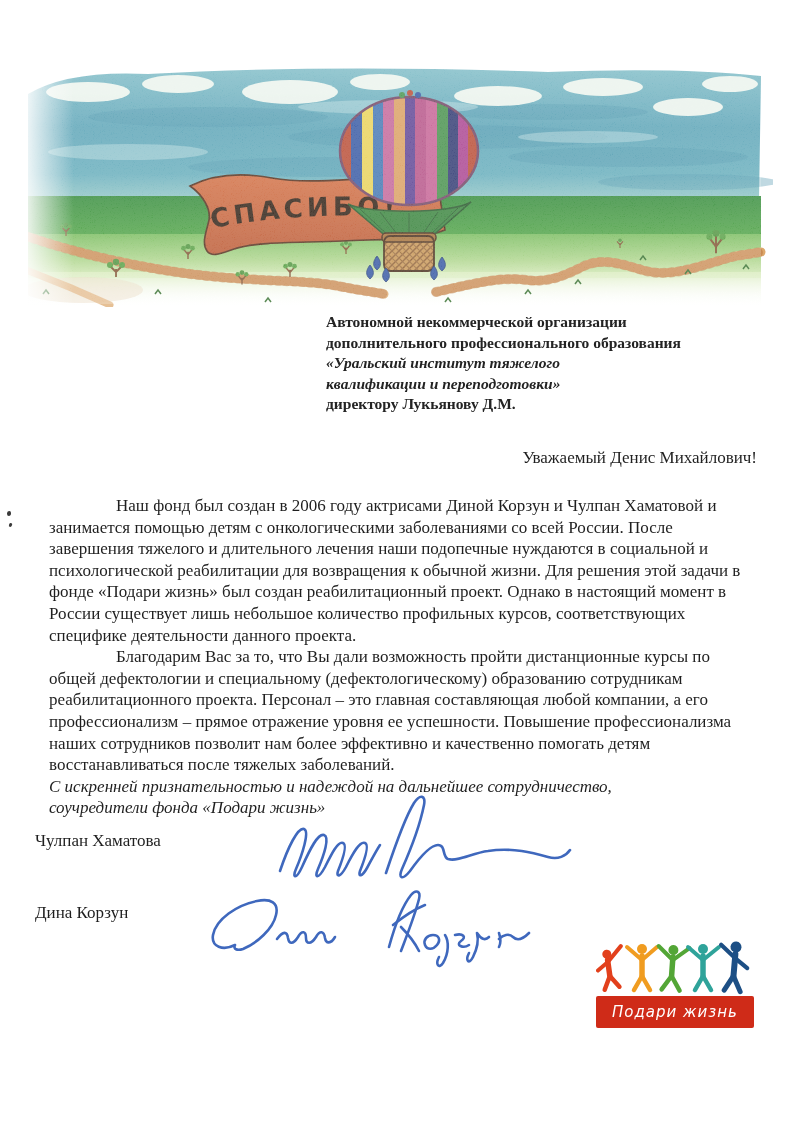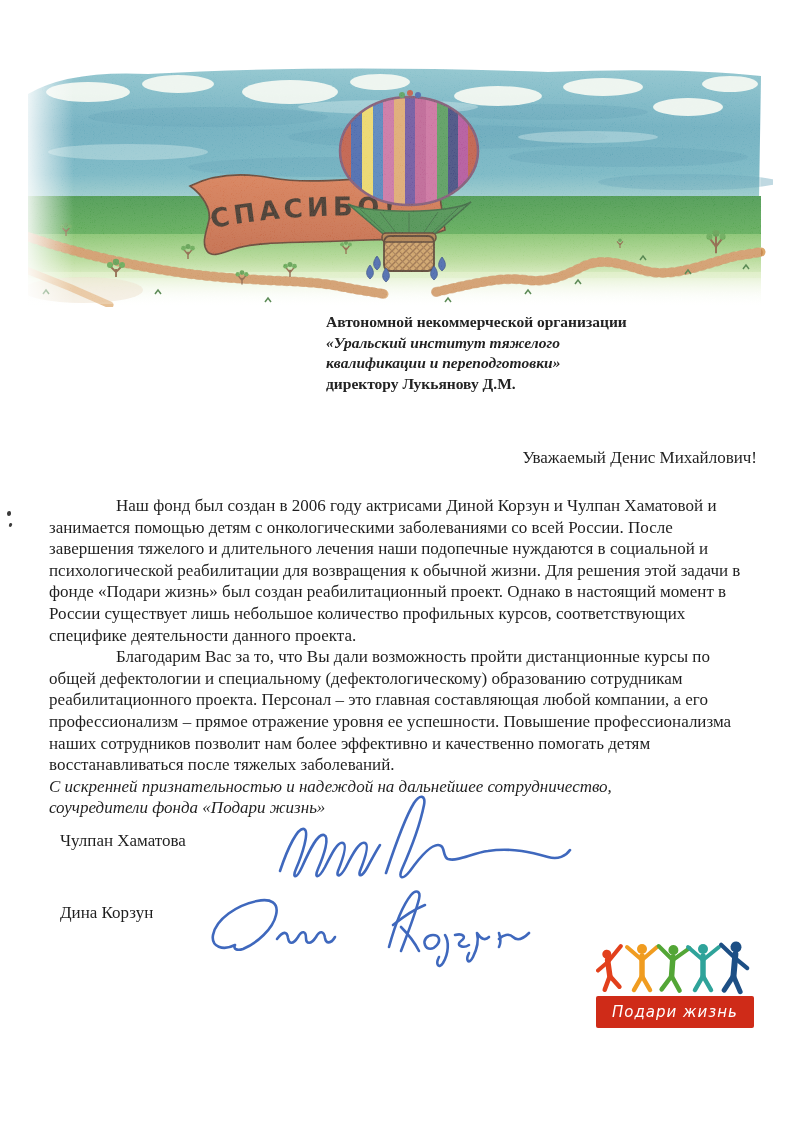--- a/index.html
+++ b/index.html
@@ -11,21 +11,21 @@
   
   #address{right:44px;top:312px;width:430px;
            font-weight:bold;font-size:15.5px;line-height:20.5px;color:#232323;}
   .addr-it{font-style:italic;}
   .addr-dir{}
   
   #salutation{left:49px;top:448px;width:708px;text-align:right;font-size:17px;}
   #bodytext{left:49px;top:487px;width:708px;font-size:17px;line-height:21.6px;text-align:left;margin-top:8px;}
   .para{margin:0;text-indent:67px;}
   .closing{margin:0;text-indent:0;font-style:italic;}
-  .name{left:60px;font-size:17px;}
+  .name{left:35px;font-size:17px;}
   #name1{top:831px;}
   #name2{top:903px;}
   #sig1{left:268px;top:793px;}
   #sig2{left:193px;top:883px;}
   #logo{left:596px;top:936px;}
   .speck{width:4px;height:5px;background:#3a3a3a;border-radius:50% 40% 55% 45%;}
   #speck1{left:7px;top:511px;}
   #speck2{left:9px;top:523px;transform:rotate(20deg);width:3px;height:4px;}
 </style>
 </head>
@@ -234,20 +234,21 @@
       <path transform="translate(414,201)" d="M0,-6 C4,-1 5,4 0,8 C-5,4 -4,-1 0,-6"></path>
     </g>
   </g>
 
   <rect x="0" y="4" width="733" height="238" filter="url(#grain)" opacity="0.22"></rect>
   <rect x="0" y="4" width="46" height="238" fill="url(#fadeL)"></rect>
 </svg>
 
 <div id="address" class="abs">
   <div class="addr-line">Автономной некоммерческой организации</div>
+  <div class="addr-line">дополнительного профессионального образования</div>
   <div class="addr-line addr-it">«Уральский институт тяжелого</div>
   <div class="addr-line addr-it">квалификации и переподготовки»</div>
   <div class="addr-line addr-dir">директору Лукьянову Д.М.</div>
 </div>
 
 <div id="salutation" class="abs">Уважаемый Денис Михайлович!</div>
 
 <div id="bodytext" class="abs">
   <p class="para">Наш фонд был создан в 2006 году актрисами Диной Корзун и Чулпан Хаматовой и занимается помощью детям с онкологическими заболеваниями со всей России. После завершения тяжелого и длительного лечения наши подопечные нуждаются в социальной и психологической реабилитации для возвращения к обычной жизни. Для решения этой задачи в фонде «Подари жизнь» был создан реабилитационный проект. Однако в настоящий момент в России существует лишь небольшое количество профильных курсов, соответствующих специфике деятельности данного проекта.</p>
   <p class="para">Благодарим Вас за то, что Вы дали возможность пройти дистанционные курсы по общей дефектологии и специальному (дефектологическому) образованию сотрудникам реабилитационного проекта. Персонал – это главная составляющая любой компании, а его профессионализм – прямое отражение уровня ее успешности. Повышение профессионализма наших сотрудников позволит нам более эффективно и качественно помогать детям восстанавливаться после тяжелых заболеваний.</p>

